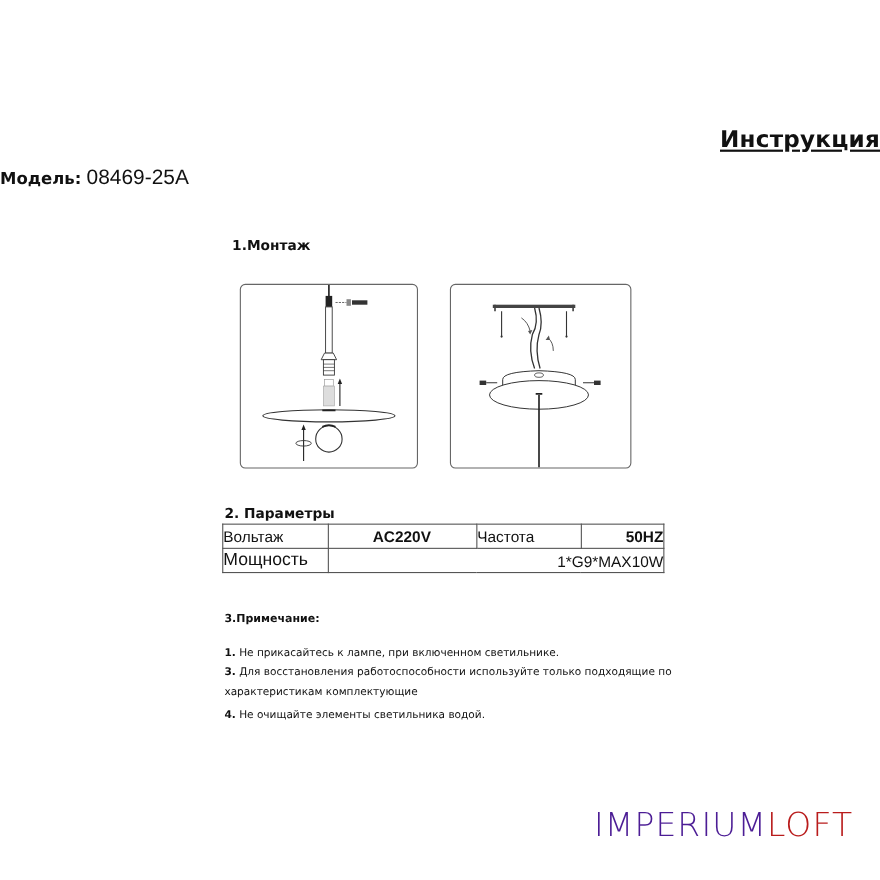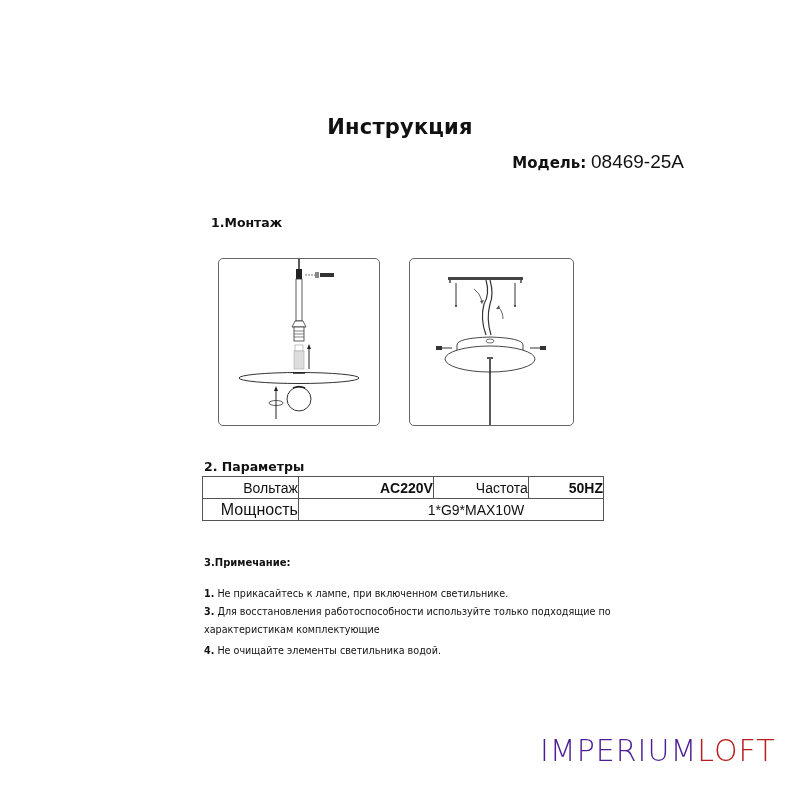--- a/index.html
+++ b/index.html
@@ -1,25 +1,25 @@
 <!DOCTYPE html>
 <html><head>
   <meta charset="utf-8">
   <style>
     html, body { margin: 0; padding: 0; background: #ffffff; }
     body { width: 800px; height: 800px; position: relative; overflow: hidden; font-family: "Liberation Sans", sans-serif; color: #111; }
     .abs { position: absolute; }
-    .title { left: 0; width: 800px; top: 115px; text-align: center; font-size: 21px; font-weight: bold; font-family: "DejaVu Sans", sans-serif; letter-spacing: 0.2px; }
-    .model { left: 0; width: 684px; top: 151px; text-align: right; font-size: 17px; }
+    .title { left: 0; width: 800px; top: 115px; text-align: right; font-size: 21px; font-weight: bold; font-family: "DejaVu Sans", sans-serif; letter-spacing: 0.2px; text-decoration: underline; }
+    .model { left: 0; width: 684px; top: 151px; text-align: left; font-size: 17px; }
     .model .lbl { font-weight: bold; font-family: "DejaVu Sans", sans-serif; font-size: 15px; }
     .model .val { font-size: 19px; font-family: "Liberation Sans", sans-serif; }
     .sec { font-family: "DejaVu Sans", sans-serif; font-weight: bold; font-size: 12.5px; }
     .frame { border: 1.5px solid #666; border-radius: 5px; background: #fff; }
     table.params { position: absolute; left: 202px; top: 476px; width: 402px; border-collapse: collapse; }
-    table.params td { border: 1.5px solid #555; height: 21px; text-align: right; padding: 0; font-size: 14px; }
+    table.params td { border: 1.5px solid #555; height: 21px; text-align: left; padding: 0; font-size: 14px; }
     table.params td.b { font-weight: bold; font-family: Liberation Sans, sans-serif; font-size: 14px; padding-left: 40px; }
     table.params td.big { font-size: 16px; }
     .notes { left: 204px; top: 585px; width: 420px; font-family: "DejaVu Sans", sans-serif; font-size: 9.6px; line-height: 18px; }
     .notes .item { margin-bottom: 3px; }
     .notes .num { font-weight: bold; }
     .logo { left: 540px; top: 733px; font-size: 30px; letter-spacing: 1px; font-family: "DejaVu Sans", sans-serif; font-weight: 300; }
     .logo .a { color: #4c1d95; }
     .logo .b { color: #b91c1c; margin-top: 41px; }
   </style>
 </head>
@@ -110,21 +110,21 @@
 <table class="params">
   <tbody>
       <tr>
     <td style="width:97px;">Вольтаж</td>
     <td class="b" style="width:99px;">AC220V</td>
     <td style="width:99px;">Частота</td>
     <td class="b">50HZ</td>
   </tr>
   <tr>
     <td class="big">Мощность</td>
-    <td colspan="3" style="text-align:center; padding-left:50px;">1*G9*MAX10W</td>
+    <td colspan="3" style="text-align:right; padding-left:50px;">1*G9*MAX10W</td>
   </tr>
 </tbody>
   </table>
 
 <div class="abs sec" style="left:204px; top:557px; font-size:10px;">3.Примечание:</div>
 
 <div class="abs notes">
   <div class="item">
     <span class="num">1.</span>
     <span>Не прикасайтесь к лампе, при включенном светильнике.</span>

